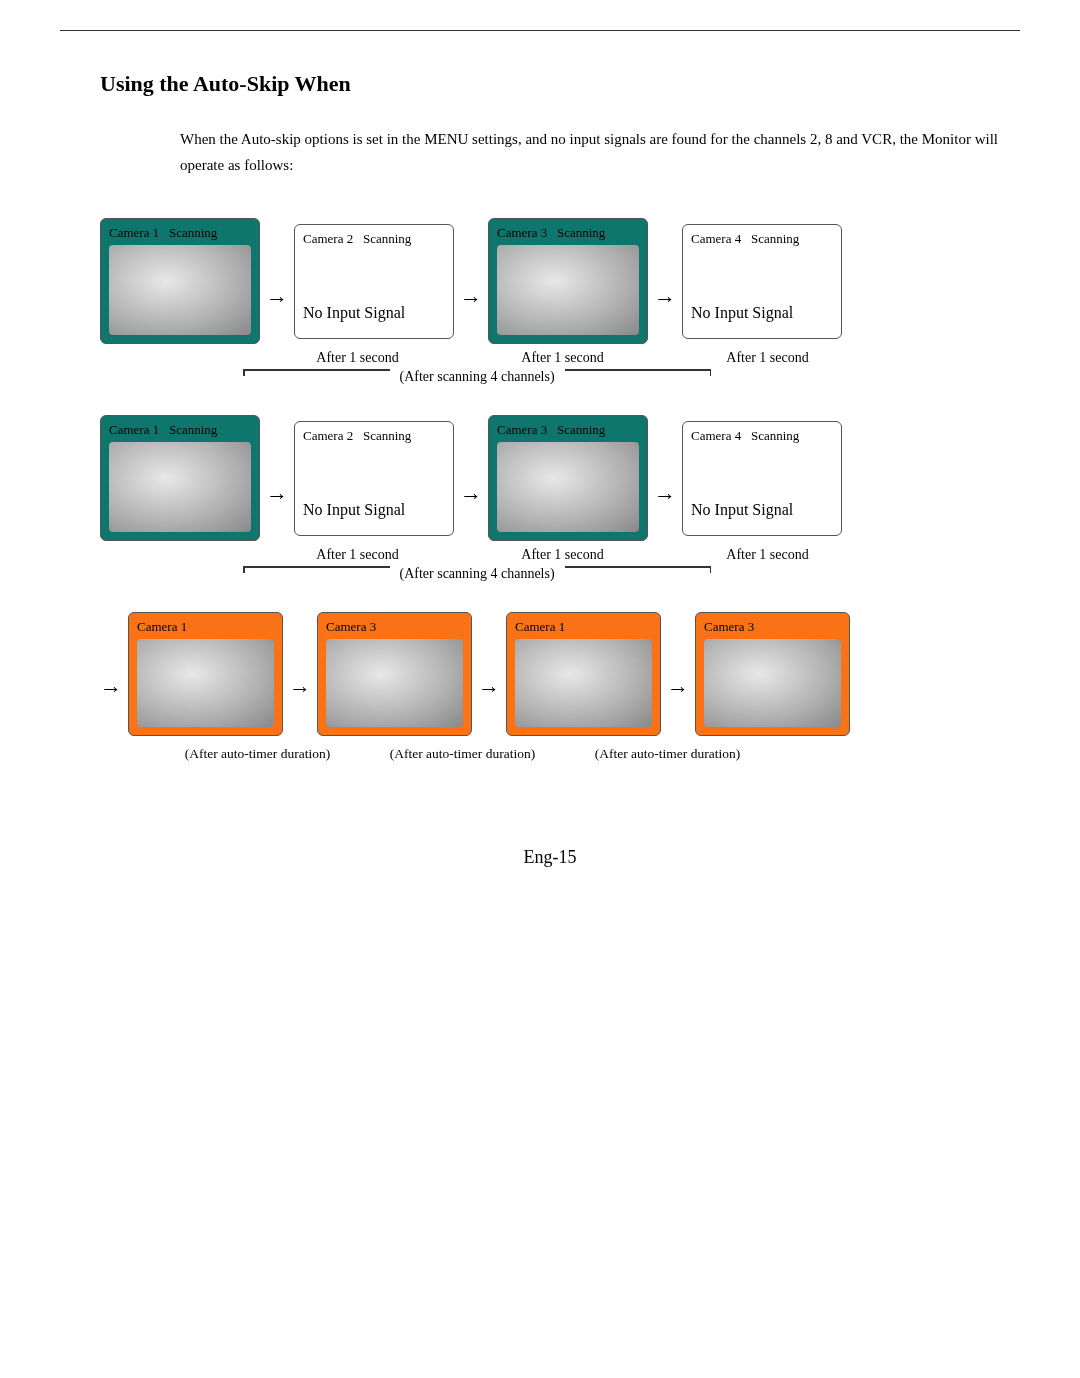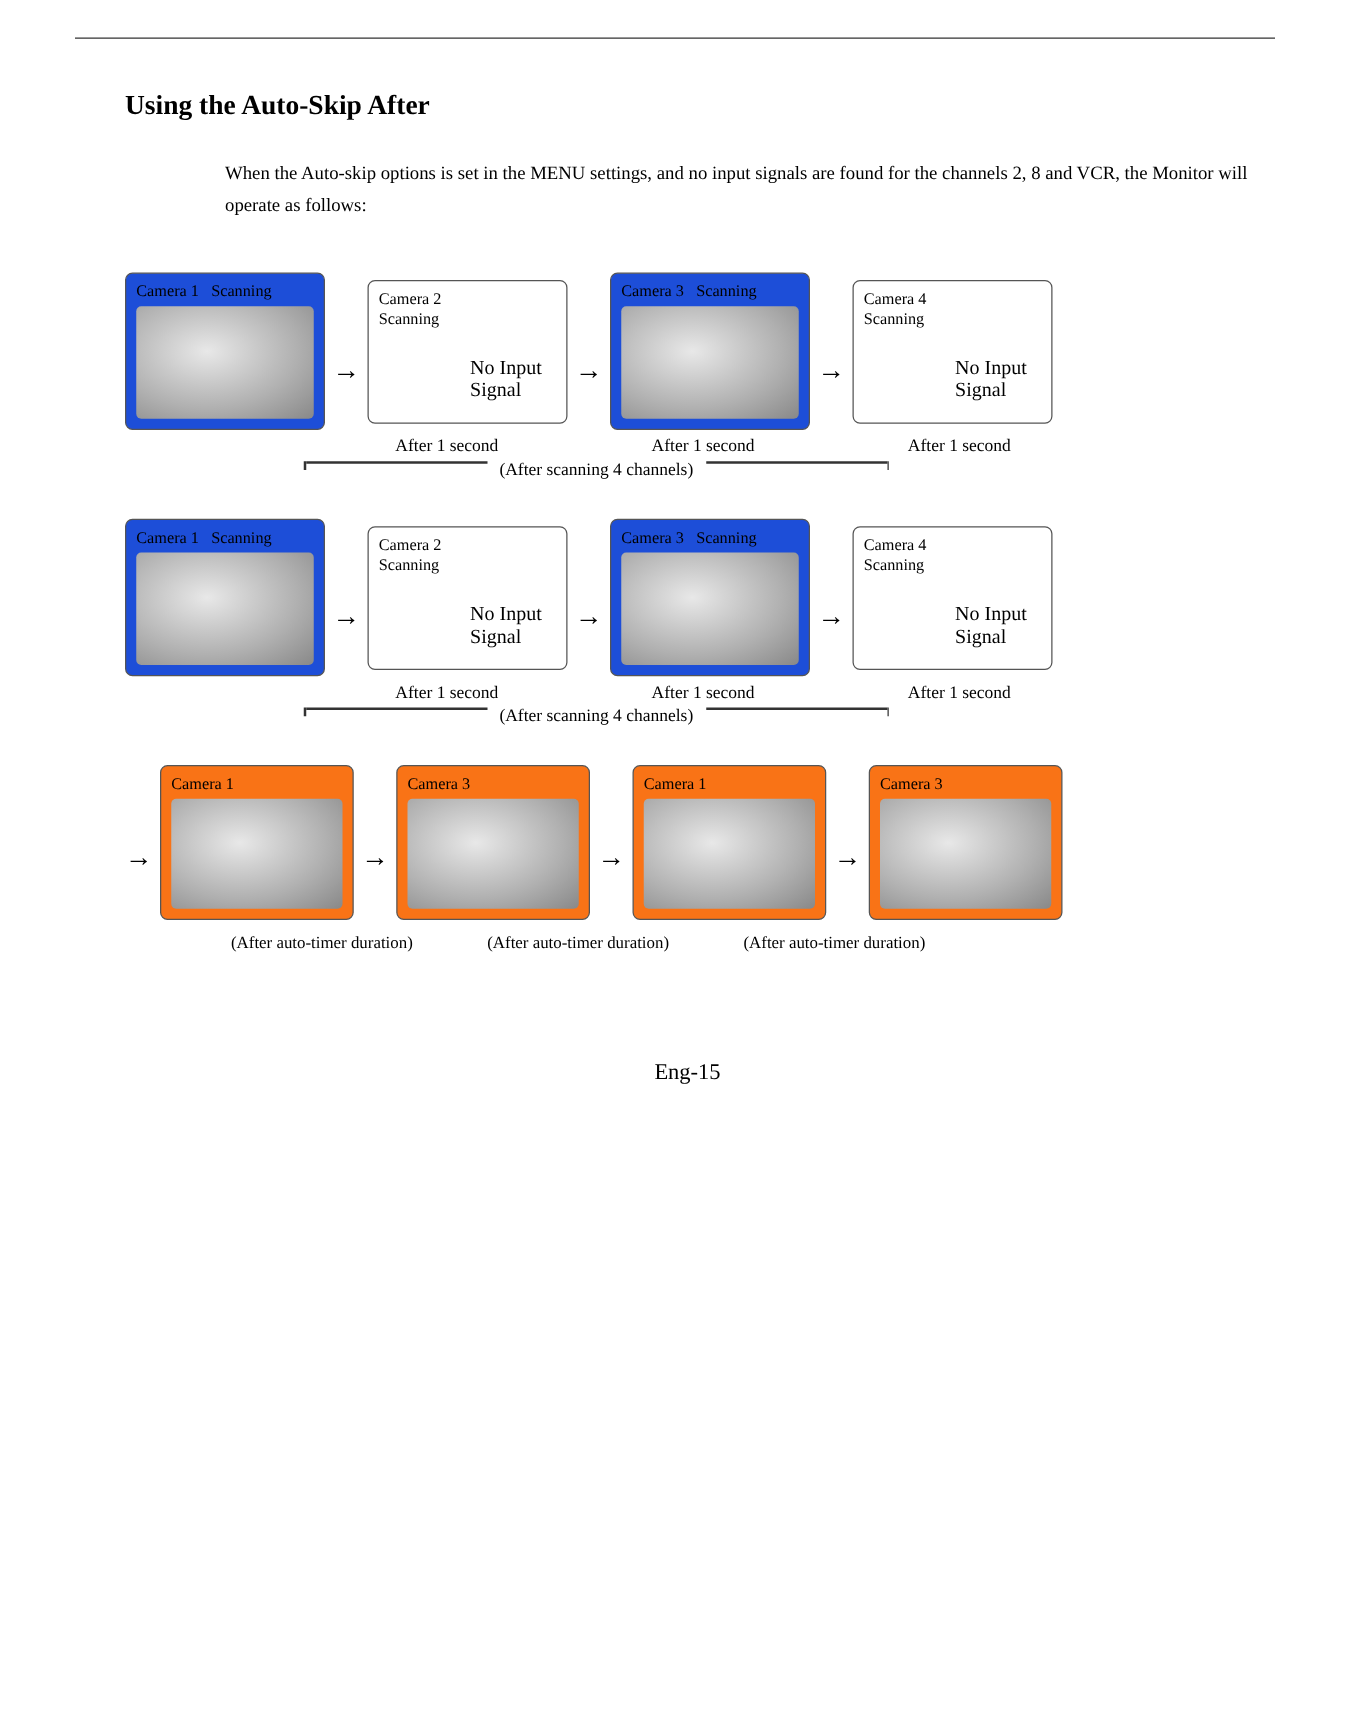--- a/index.html
+++ b/index.html
@@ -37,21 +37,21 @@
     .diagram-section {
       margin-bottom: 30px;
     }
 
     .camera-box {
       border: 1.5px solid #555;
       border-radius: 6px;
       width: 160px;
       padding: 6px 8px 8px 8px;
       position: relative;
-      background: #1d4ed8;
+      background: #0f766e;
     }
 
     .camera-label {
       font-size: 13px;
       margin-bottom: 4px;
     }
 
     .camera-screen {
       width: 100%;
       height: 90px;
@@ -64,21 +64,21 @@
 
     .no-signal-box {
       border: 1.5px solid #555;
       border-radius: 6px;
       width: 160px;
       padding: 6px 8px 8px 8px;
       position: relative;
       background: #fff;
       min-height: 115px;
       display: flex;
-      flex-direction: row;
+      flex-direction: column;
     }
 
     .no-signal-label {
       font-size: 13px;
       margin-bottom: 4px;
     }
 
     .no-signal-text {
       font-size: 16px;
       margin-top: auto;
@@ -169,21 +169,21 @@
       white-space: nowrap;
     }
   </style>
 </head>
 <body>
 
 <div class="top-rule"></div>
 
 <div class="page-content">
 
-  <div class="section-title">Using the Auto-Skip After</div>
+  <div class="section-title">Using the Auto-Skip When</div>
 
   <div class="intro-text">When the Auto-skip options is set in the MENU settings, and no input signals are found for the channels 2, 8 and VCR, the Monitor will operate as follows:</div>
 
   <div class="diagram-section">
     <div class="diag-container">
 
       <div class="camera-box">
         <div class="camera-label">Camera 1 &nbsp; Scanning</div>
         <div class="camera-screen"></div>
       </div>

